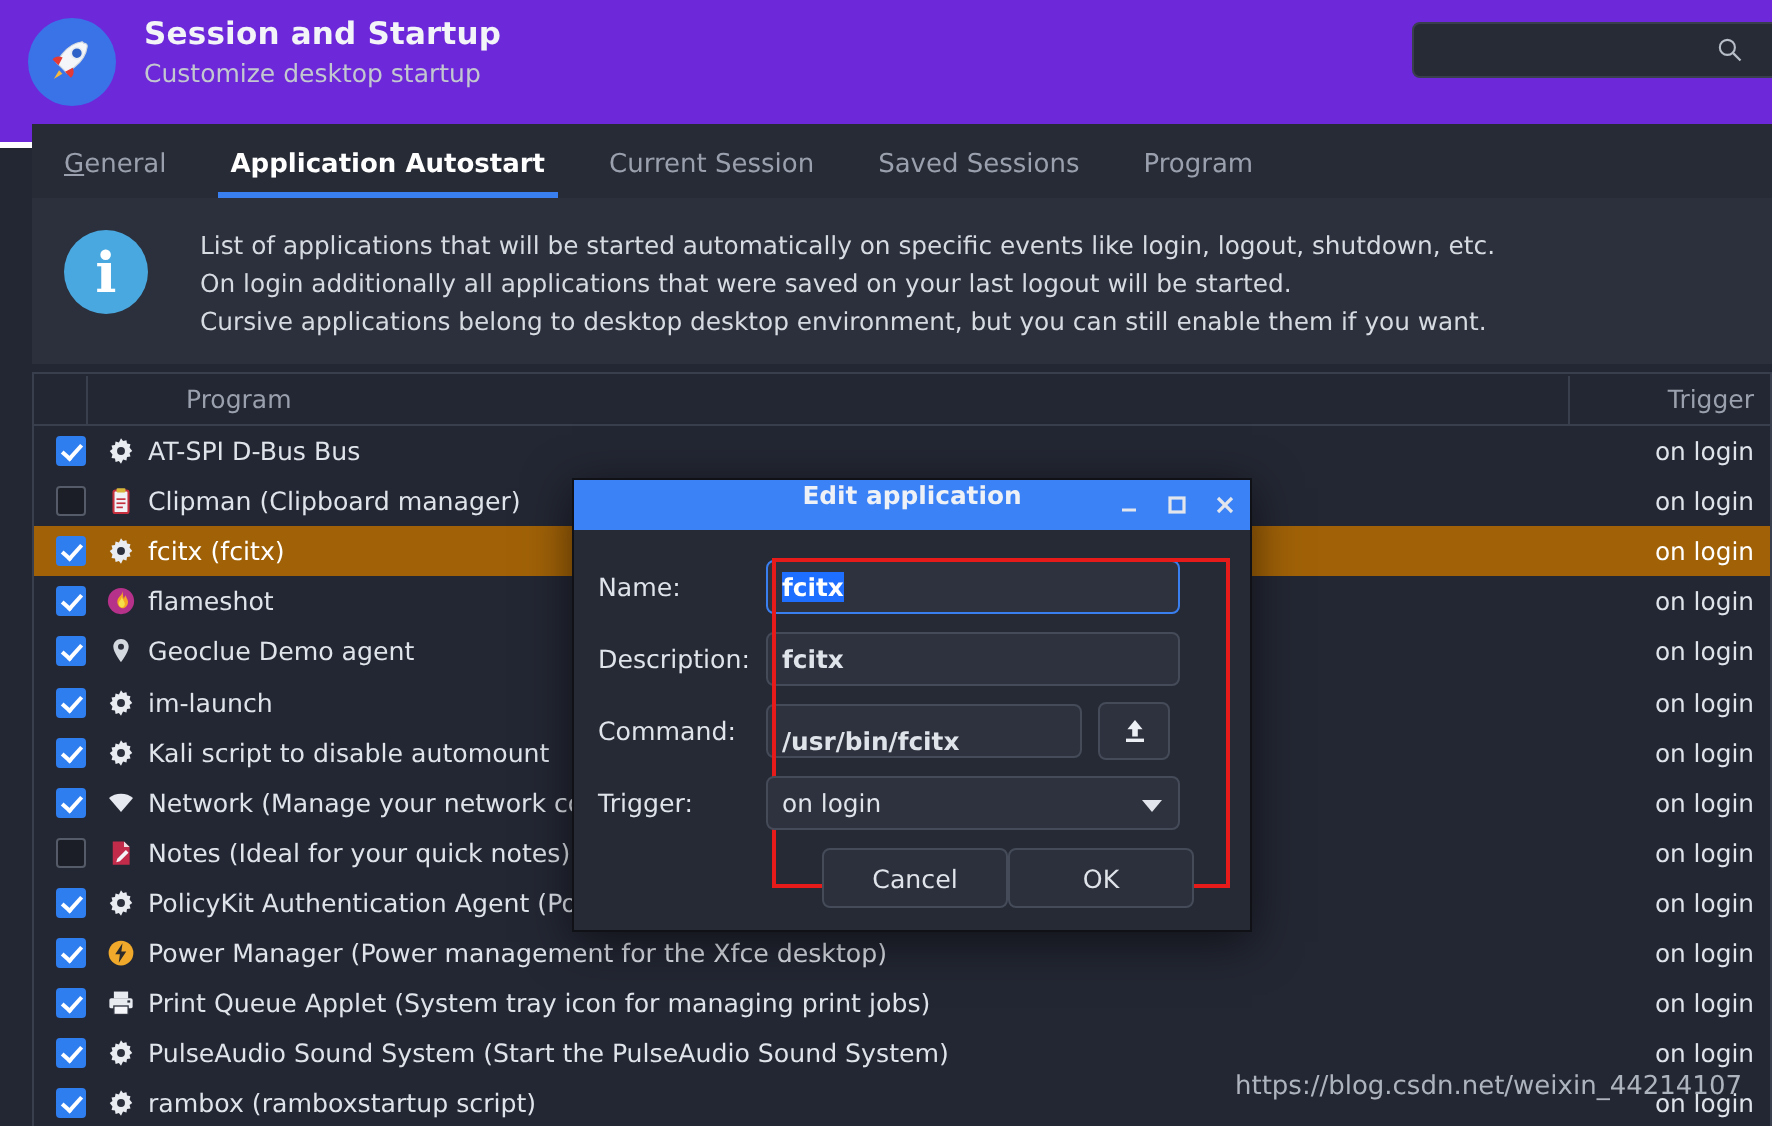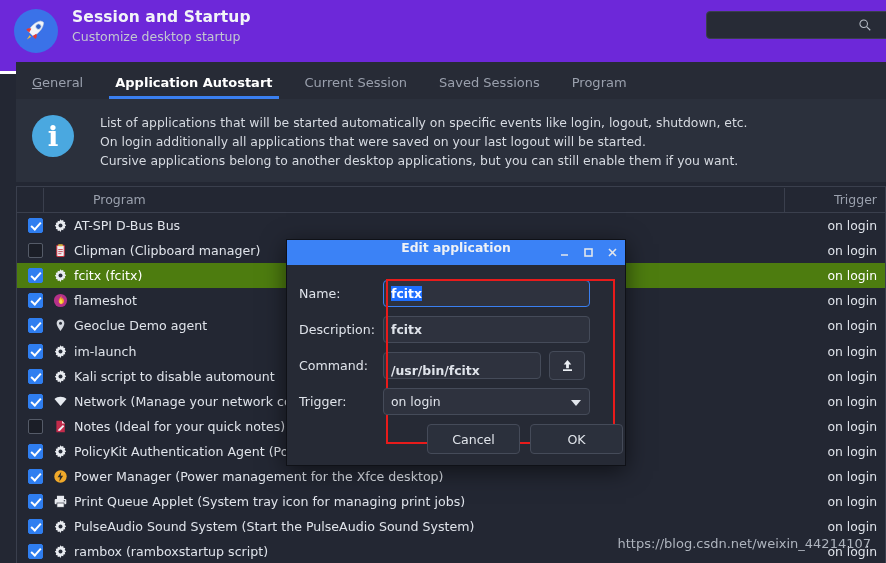--- a/index.html
+++ b/index.html
@@ -174,21 +174,21 @@
     border-left: 1px solid #3a3f4d;
     line-height: 24px;
   }
   .head-spacer { width: 26px; }
   .row {
     display: flex;
     align-items: center;
     height: 25.1px;
     position: relative;
   }
-  .row.selected { background: #4d7c0f; }
+  .row.selected { background: #a16207; }
   .cb {
     width: 15px; height: 15px;
     margin-left: 11px;
     box-sizing: border-box;
     border-radius: 2px;
     flex: 0 0 auto;
     position: relative;
   }
   .cb.on  { background: #2f7ef0; border: 1px solid #2f7ef0; }
   .cb.off { background: #1b1e27; border: 1px solid #555b68; }
@@ -330,23 +330,23 @@
   .redbox {
     position: absolute;
     left: 99px; top: 14px;
     width: 229px; height: 165px;
     border: 2px solid #e81b1b;
     box-sizing: border-box;
     pointer-events: none;
   }
   .dlg-actions {
     position: absolute;
-    right: 2px; bottom: 11px;
-    display: flex;
-    gap: 10px;
+    right: 28px; bottom: 11px;
+    display: flex;
+    gap: 0;
   }
   .dlg-action {
     width: 91px; height: 28px;
     background: #2b303c;
     border: 1px solid #454b59;
     border-radius: 4px;
     color: #e0e4ea;
     font-size: 12.6px;
     font-family: "DejaVu Sans", "Liberation Sans", sans-serif;
     display: flex; align-items: center; justify-content: center;
@@ -396,21 +396,21 @@
     <div class="tab"><span>Current Session</span></div>
     <div class="tab"><span>Saved Sessions</span></div>
     <div class="tab"><span>Program</span></div>
   </div>
 
   <div class="infobar">
     <div class="info-icon">i</div>
     <div class="info-lines">
       <div>List of applications that will be started automatically on specific events like login, logout, shutdown, etc.</div>
       <div>On login additionally all applications that were saved on your last logout will be started.</div>
-      <div>Cursive applications belong to another desktop applications, but you can still enable them if you want.</div>
+      <div>Cursive applications belong to desktop desktop environment, but you can still enable them if you want.</div>
     </div>
   </div>
 
   <div class="listpane">
     <div class="list-head">
       <div class="head-spacer"></div>
       <div class="col-program">Program</div>
       <div class="col-trigger">Trigger</div>
     </div>
     <div id="rows">

